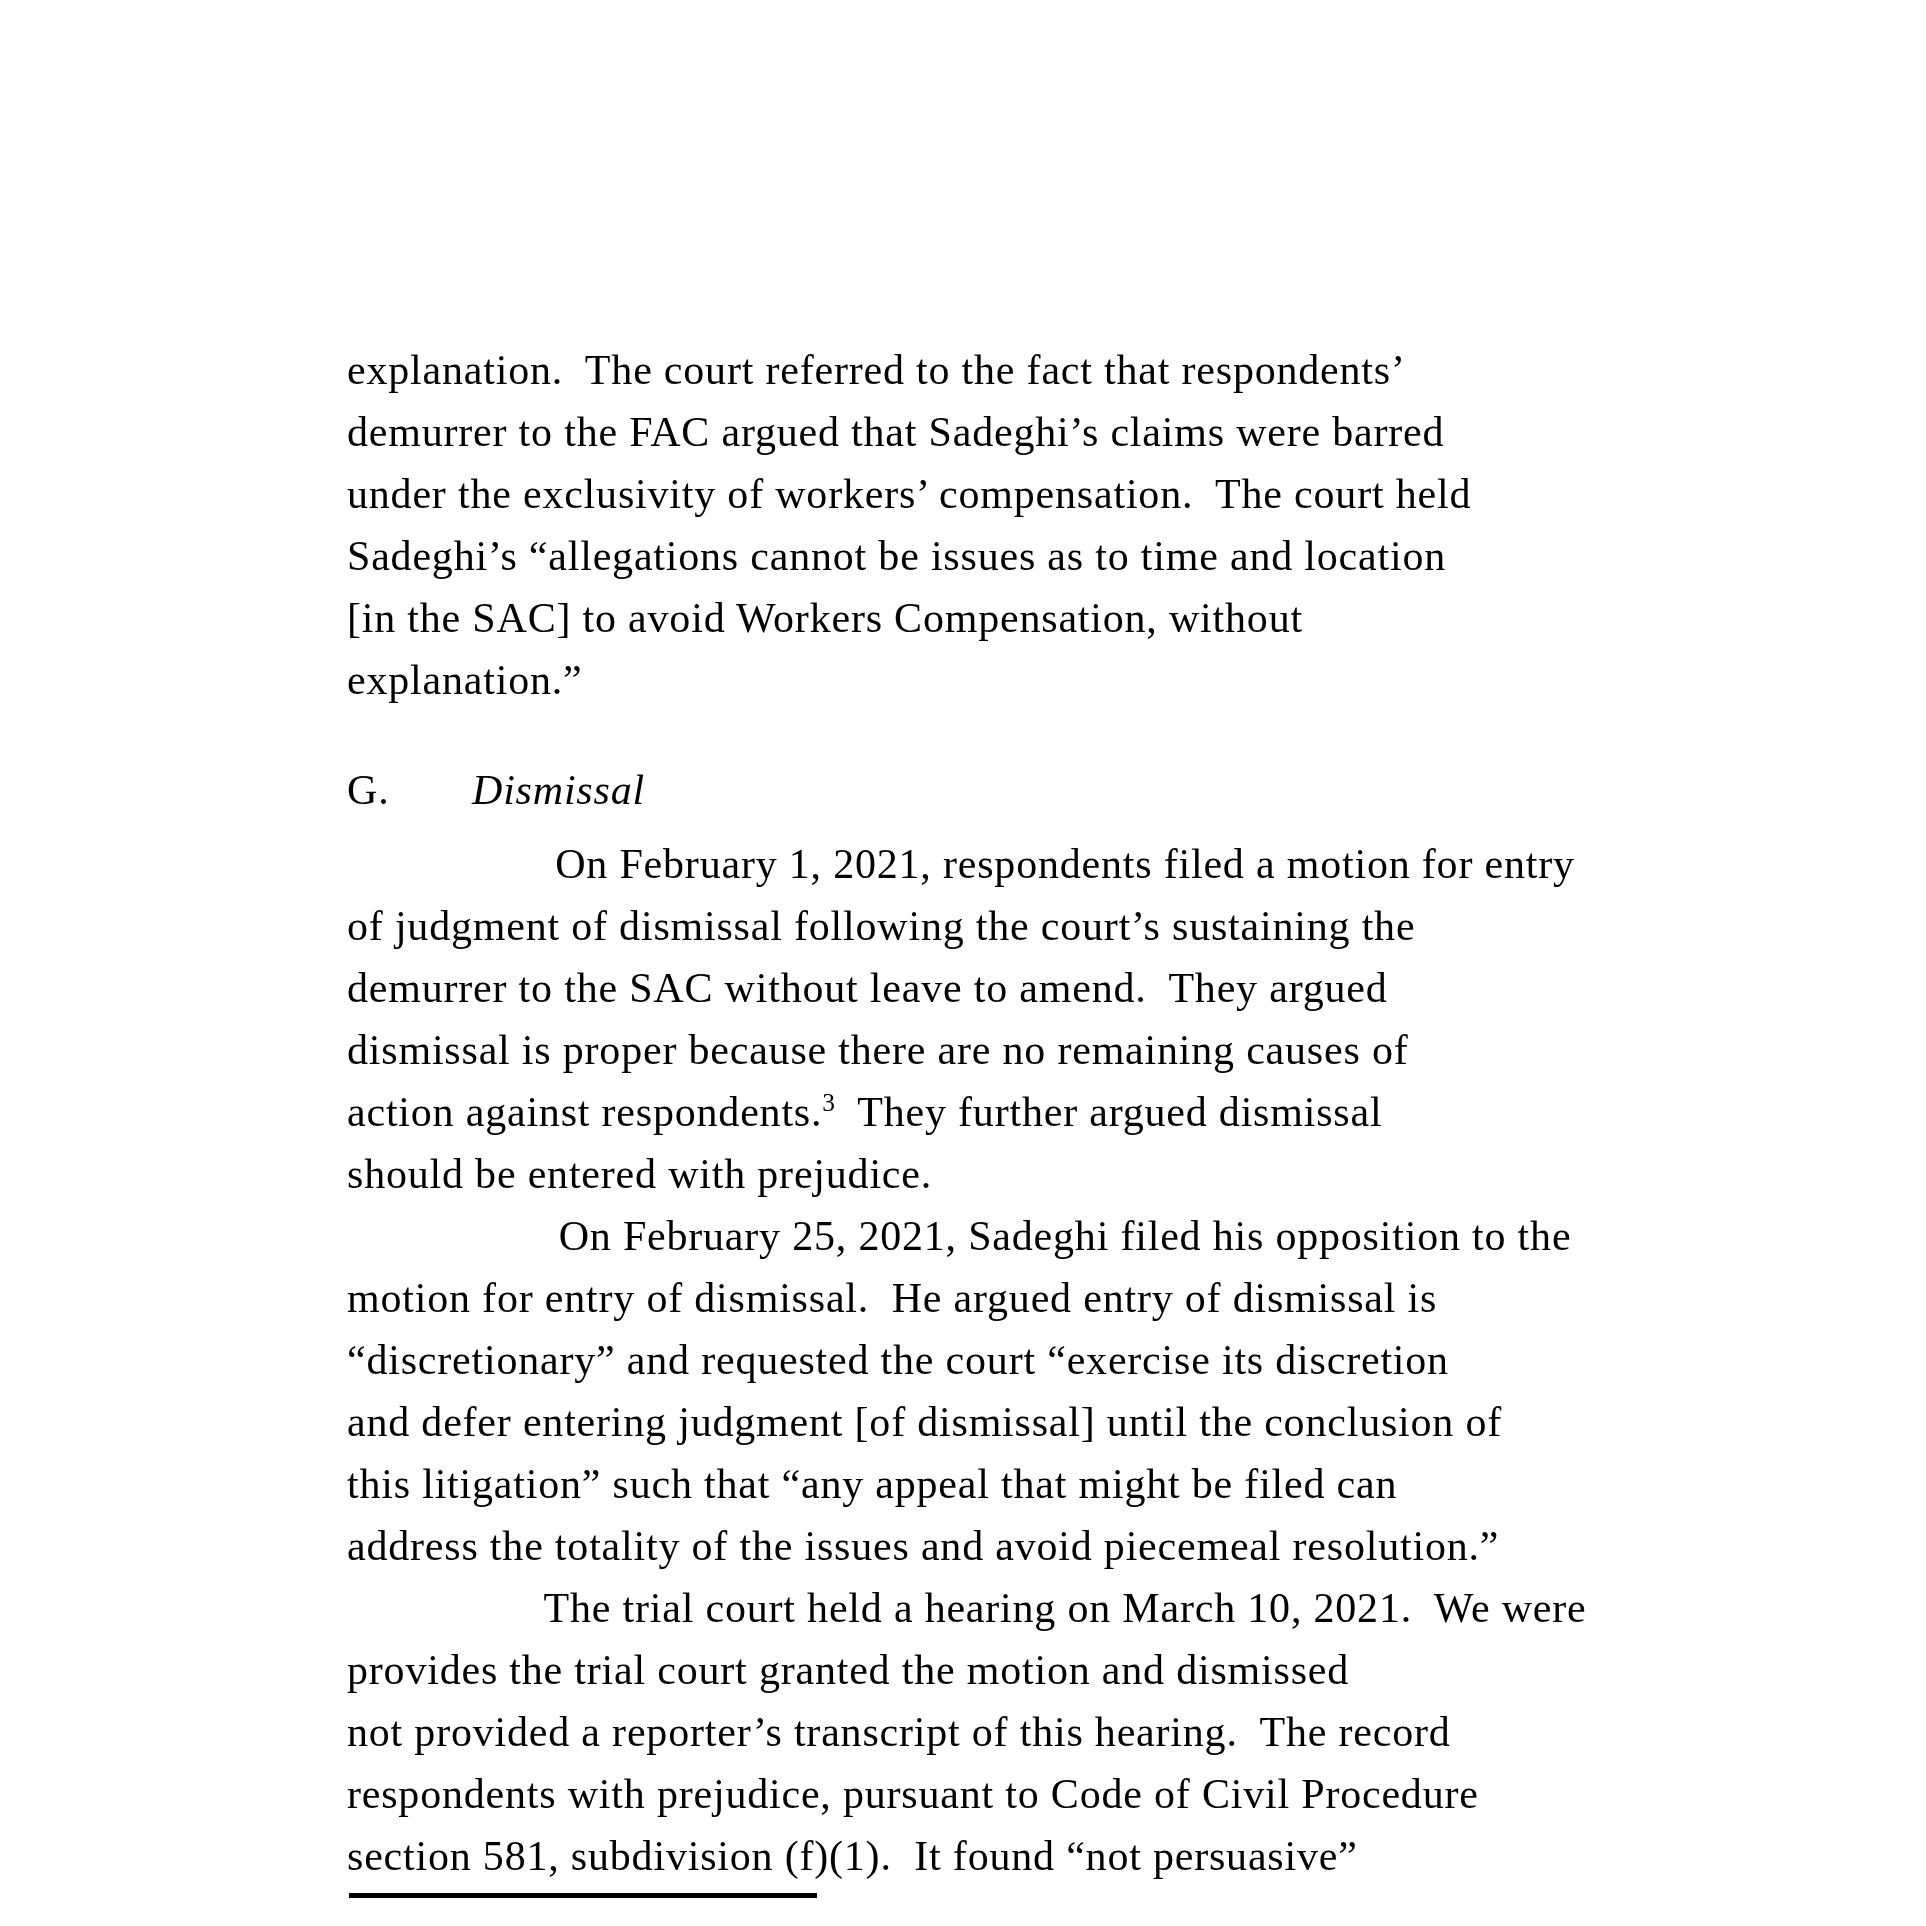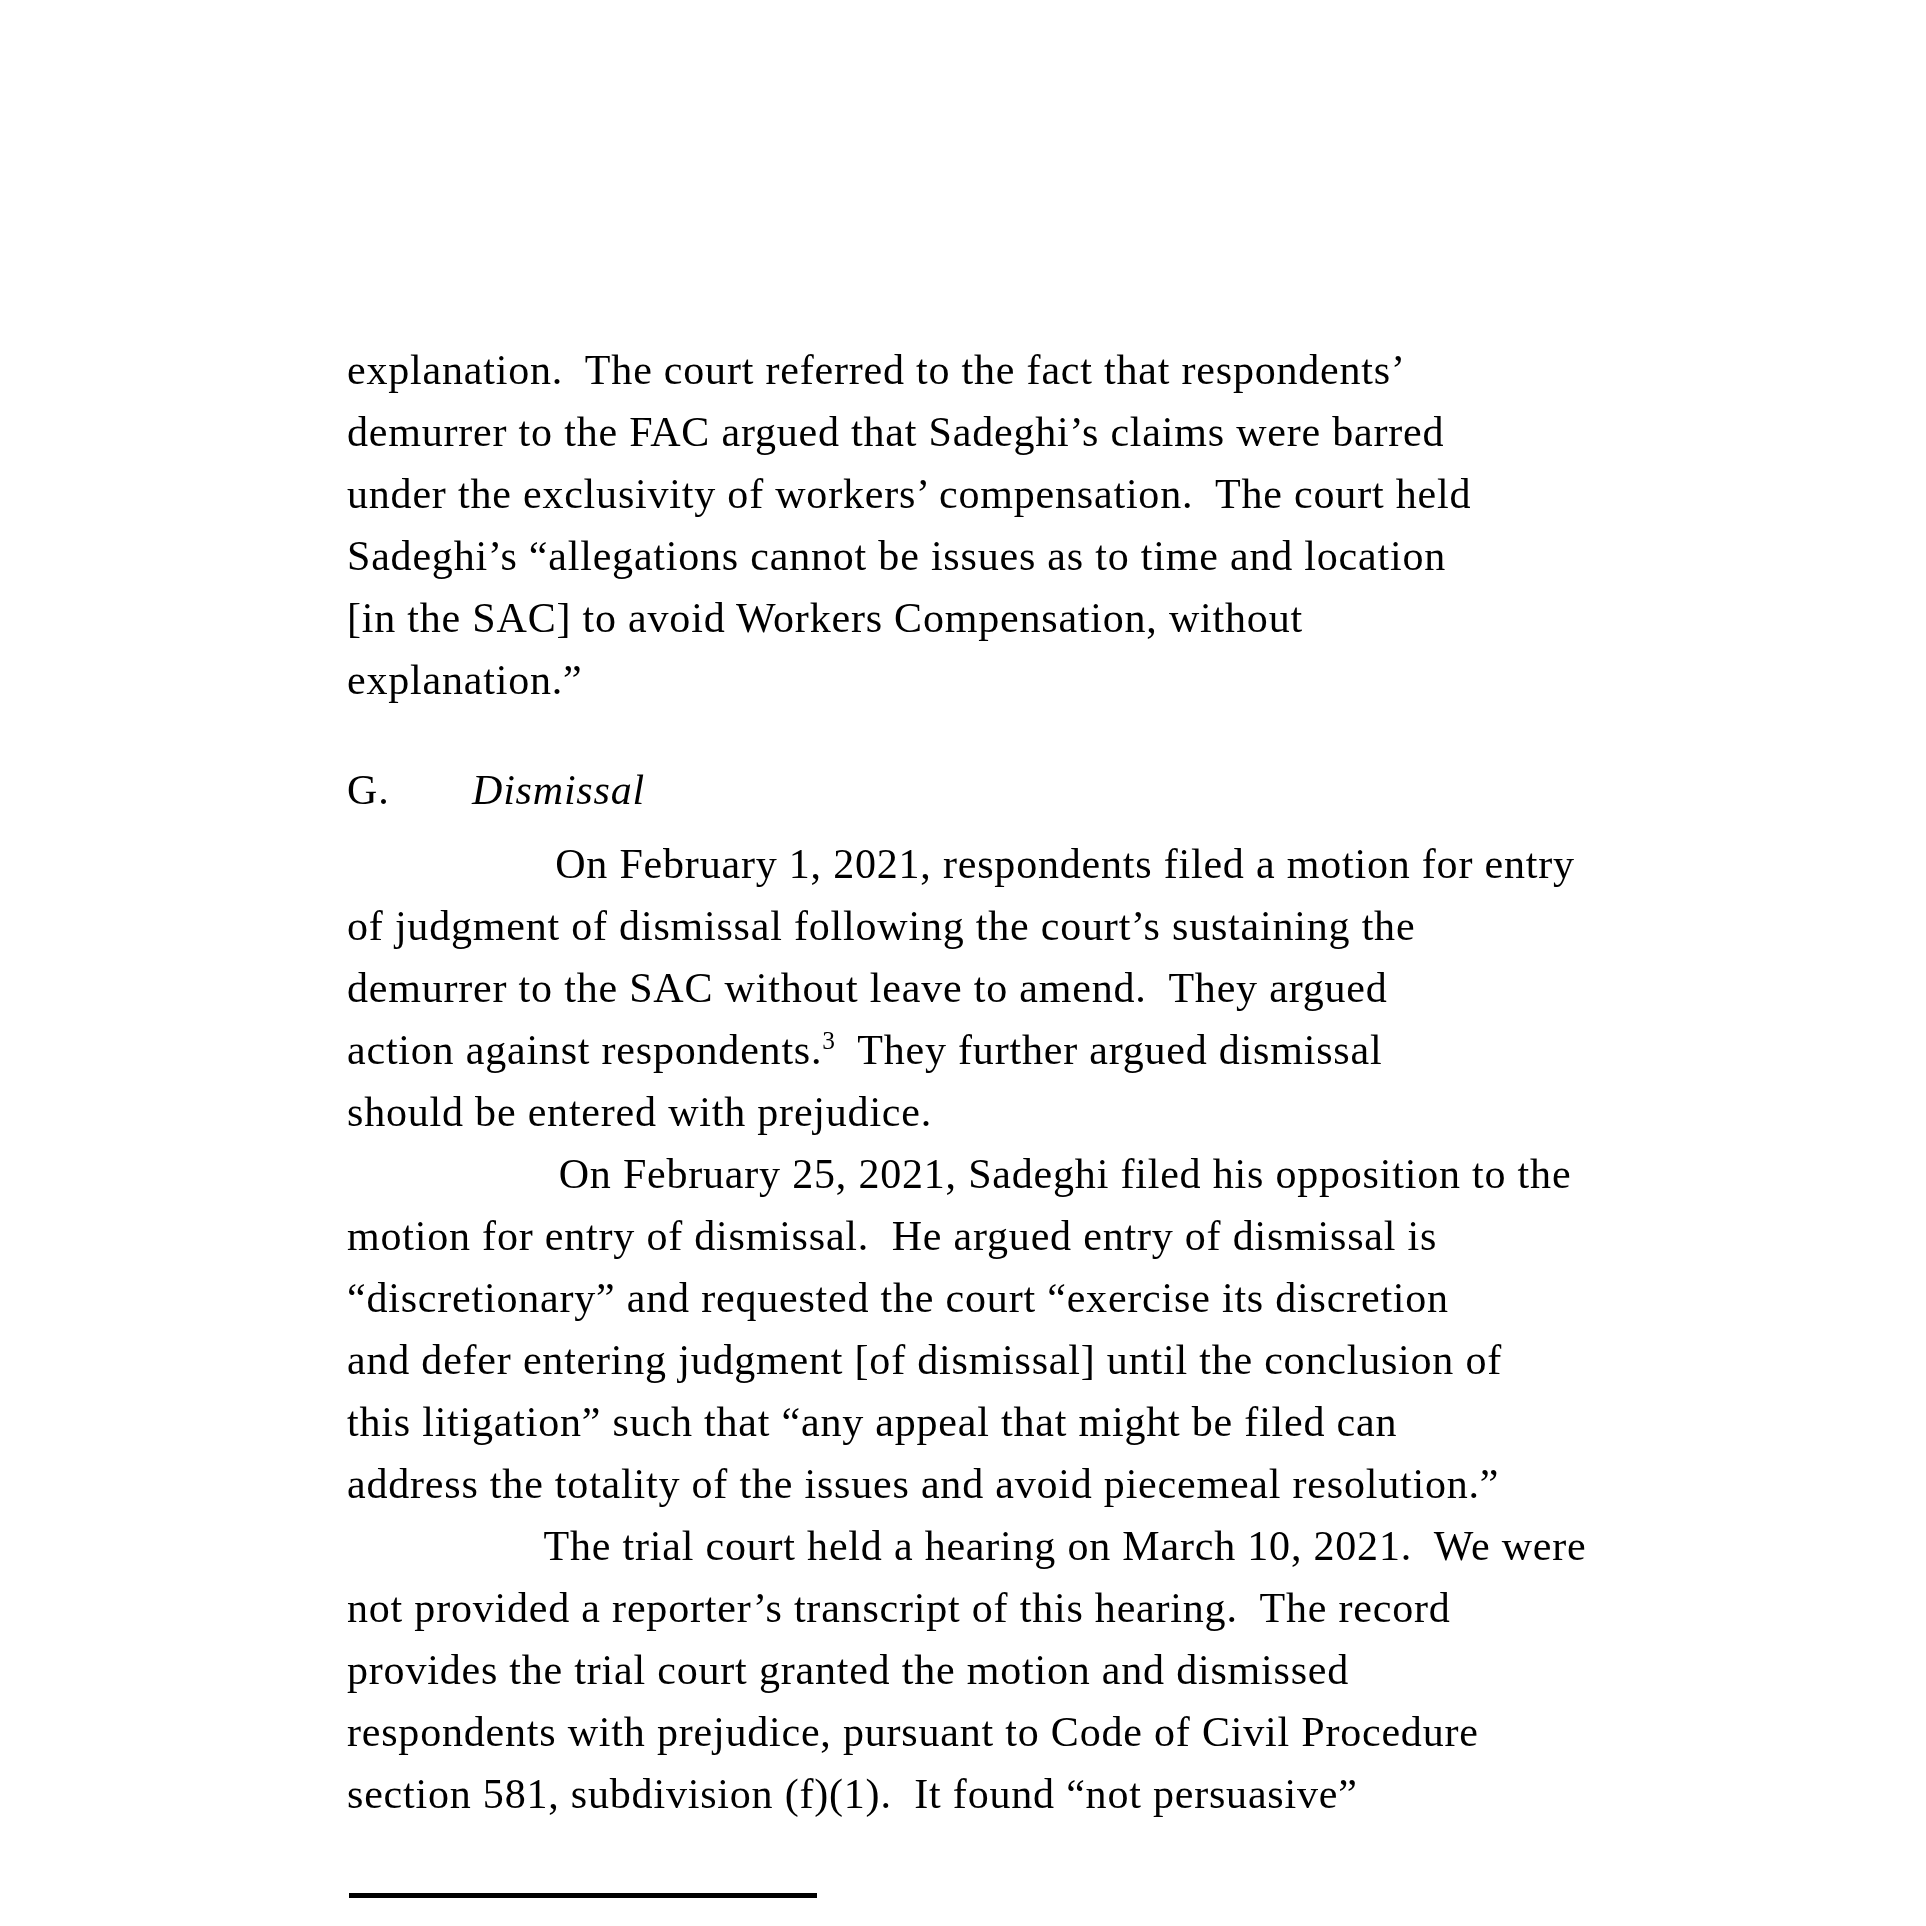--- a/index.html
+++ b/index.html
@@ -70,35 +70,36 @@
         <div class="line"><span>under the exclusivity of workers’ compensation.  The court held</span></div>
         <div class="line"><span>Sadeghi’s “allegations cannot be issues as to time and location</span></div>
         <div class="line"><span>[in the SAC] to avoid Workers Compensation, without</span></div>
         <div class="line"><span>explanation.”</span></div>
       </div>
       <div class="line heading"><span class="h-label">G.</span><span class="h-title">Dismissal</span></div>
       <div>
         <div class="line indent"><span>On February 1, 2021, respondents filed a motion for entry</span></div>
         <div class="line"><span>of judgment of dismissal following the court’s sustaining the</span></div>
         <div class="line"><span>demurrer to the SAC without leave to amend.  They argued</span></div>
+        <div class="line"><span>dismissal is proper because there are no remaining causes of</span></div>
         <div class="line"><span>action against respondents.</span><span class="sup">3</span><span>  They further argued dismissal</span></div>
         <div class="line"><span>should be entered with prejudice.</span></div>
       </div>
       <div>
         <div class="line indent"><span>On February 25, 2021, Sadeghi filed his opposition to the</span></div>
         <div class="line"><span>motion for entry of dismissal.  He argued entry of dismissal is</span></div>
         <div class="line"><span>“discretionary” and requested the court “exercise its discretion</span></div>
         <div class="line"><span>and defer entering judgment [of dismissal] until the conclusion of</span></div>
         <div class="line"><span>this litigation” such that “any appeal that might be filed can</span></div>
         <div class="line"><span>address the totality of the issues and avoid piecemeal resolution.”</span></div>
       </div>
       <div>
         <div class="line indent"><span>The trial court held a hearing on March 10, 2021.  We were</span></div>
+        <div class="line"><span>provides the trial court granted the motion and dismissed</span></div>
         <div class="line"><span>not provided a reporter’s transcript of this hearing.  The record</span></div>
-        <div class="line"><span>provides the trial court granted the motion and dismissed</span></div>
         <div class="line"><span>respondents with prejudice, pursuant to Code of Civil Procedure</span></div>
         <div class="line"><span>section 581, subdivision (f)(1).  It found “not persuasive”</span></div>
       </div>
     </div>
   <div class="footnote-rule"></div>
 
 </div>
 
 
 </body></html>

